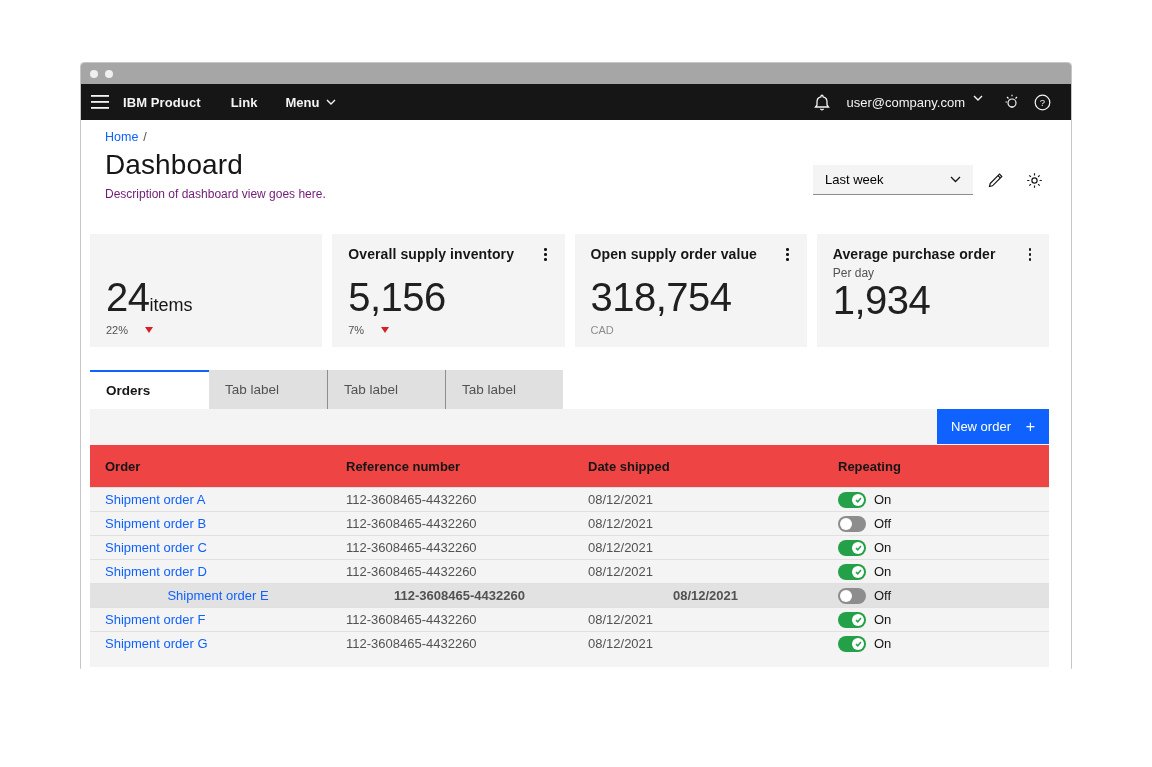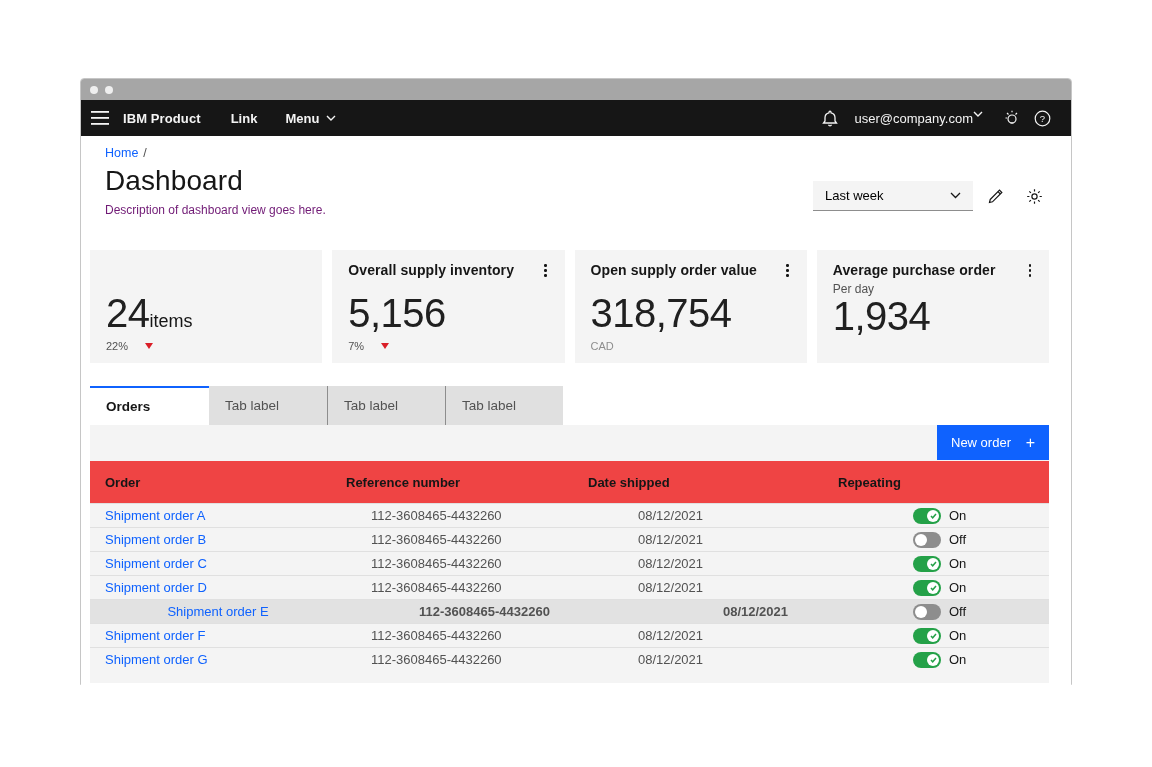--- a/index.html
+++ b/index.html
@@ -5,36 +5,36 @@
   :root{
     --accent:#0f62fe; --toggle-on:#24a148; --toggle-off:#8d8d8d;
     --warning:#f1c21b; --trend-down:#da1e28;
   }
   *{box-sizing:border-box;margin:0;padding:0;}
   html,body{background:#ffffff;}
   body{font-family:"Liberation Sans", sans-serif;color:#161616;}
   .stage{position:relative;width:1152px;height:767px;background:#fff;overflow:hidden;}
 
   
-  .window{position:absolute;left:80px;top:78px;width:992px;height:607px;
+  .window{position:absolute;left:80px;top:62px;width:992px;height:607px;
     background:#fff;border:1px solid #c6c6c6;border-radius:4px 4px 0 0;}
   .titlebar{height:21px;background:#a6a6a6;border-radius:3px 3px 0 0;
     display:flex;align-items:center;padding-left:9px;gap:7px;}
   .titlebar .dot{width:8px;height:8px;border-radius:50%;background:#efefef;}
 
   
   .appheader{height:36px;background:#161616;display:flex;align-items:center;
     color:#f4f4f4;font-size:13px;padding:0 14px 0 4px;}
   .icon-btn{display:flex;align-items:center;justify-content:center;width:30px;height:30px;
     background:none;border:none;cursor:pointer;color:#f4f4f4;}
   .brand{font-weight:700;margin-left:8px;letter-spacing:.1px;}
   .hnav{display:flex;align-items:center;margin-left:30px;gap:28px;font-weight:bold;}
   .hnav .hlink{color:#f4f4f4;text-decoration:none;display:flex;align-items:center;gap:7px;}
   .spacer{flex:1;}
-  .account{display:flex;gap:0;margin:0 14px 0 10px;}
+  .account{display:flex;gap:8px;margin:0 14px 0 10px;}
   .chev{display:inline-block;}
 
   
   .content{position:relative;height:549px;background:#fff;padding:0 22px 0 9px;overflow:hidden;}
 
   .breadcrumb{margin:10px 0 0 15px;font-size:12.5px;}
   .breadcrumb a{color:var(--accent);text-decoration:none;margin-top:40px;}
   .breadcrumb .sep{color:#525252;margin-left:5px;}
   .page-title{margin:5px 0 0 15px;font-size:28px;font-weight:400;letter-spacing:.1px;}
   .page-desc{margin:6px 0 0 15px;font-size:12px;color:#701a75;}
@@ -71,21 +71,21 @@
 
   
   .toolbar{position:relative;height:36px;background:#f4f4f4;}
   .primary-btn{position:absolute;right:0;top:0;height:35px;width:112px;background:var(--accent);
     color:#fff;font-size:13px;border:none;cursor:pointer;display:flex;align-items:center;
     justify-content:space-between;padding:0 14px;font-family:inherit;}
   .primary-btn .plus{font-size:16px;font-weight:400;}
 
   .dtable{font-size:13px;}
   .thead{display:flex;background:#ef4444;height:42px;align-items:center;font-weight:700;}
-  .trow{display:flex;background:#f4f4f4;height:24px;align-items:center;border-top:1px solid #e0e0e0;cursor:pointer;gap:25px;}
+  .trow{display:flex;background:#f4f4f4;height:24px;align-items:center;border-top:1px solid #e0e0e0;cursor:pointer;}
   .trow.hovered{background:#e2e2e2;text-align:center;}
   .trow.hovered .c-ref,.trow.hovered .c-date{font-weight:700;}
   .col{padding-left:15px;}
   .c-order{width:241px;}
   .c-ref{width:242px;color:#525252;}
   .c-date{width:250px;color:#525252;}
   .c-rep{flex:1;display:flex;align-items:center;gap:8px;}
   .thead .col{color:#161616;}
   .order-link{color:var(--accent);text-decoration:none;}
   .tfiller{height:12px;background:#f4f4f4;}

